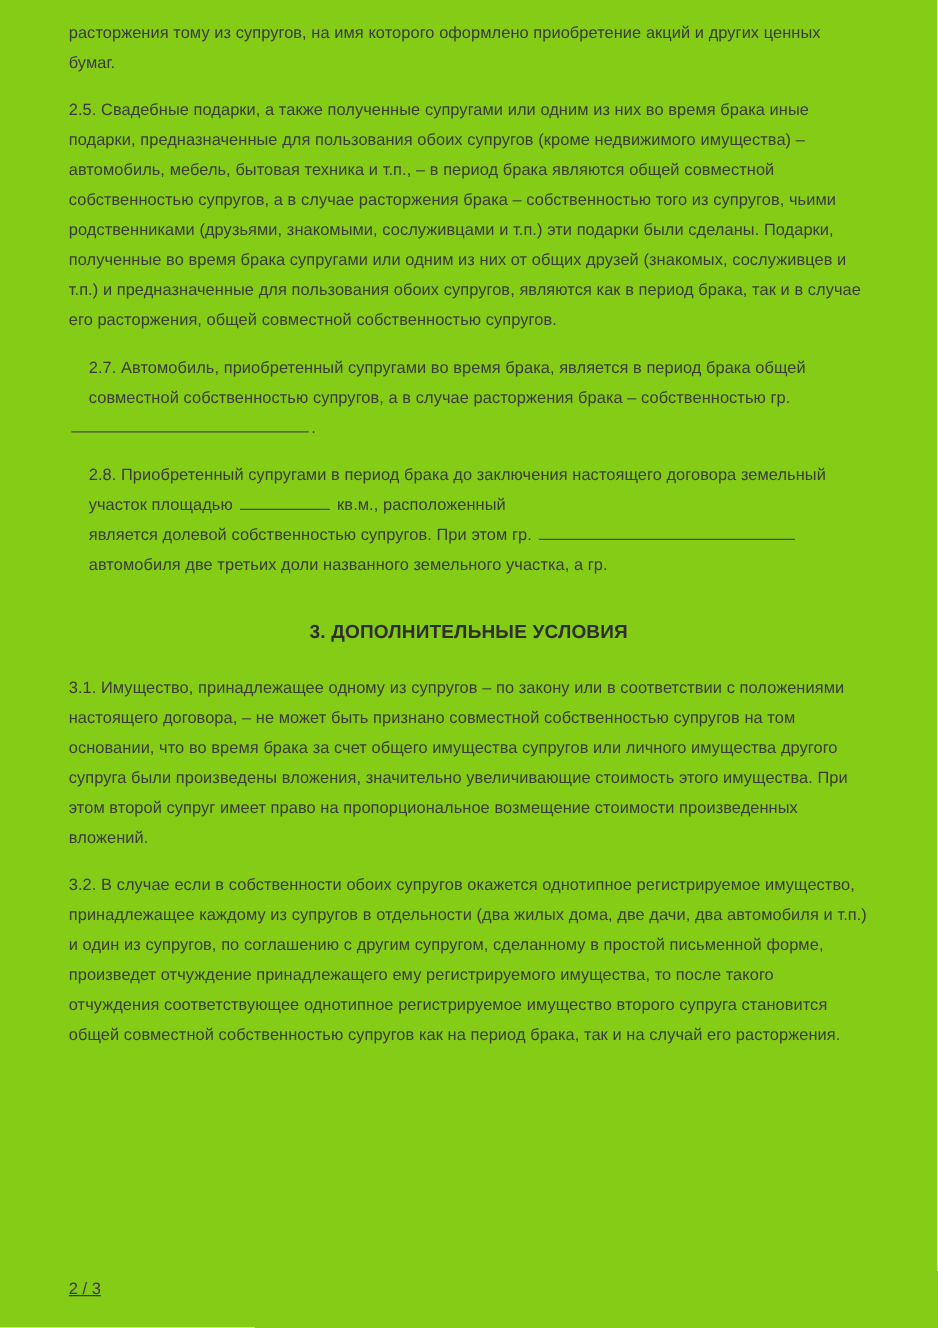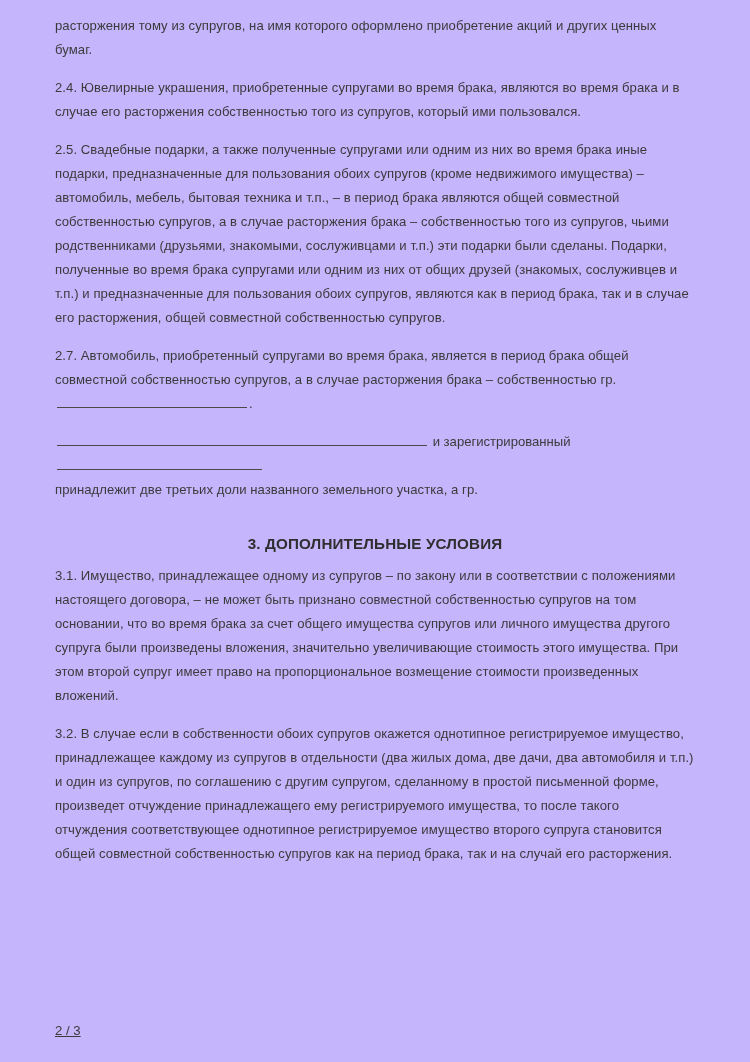--- a/index.html
+++ b/index.html
@@ -4,43 +4,44 @@
 <style>
   html, body {
     margin: 0;
     padding: 0;
     background: #ffffff;
   }
   .page {
     position: relative;
     width: 750px;
     height: 1062px;
-    background: #c4b5fd;
+    background: #84cc16;
     box-sizing: border-box;
     padding: 14px 55px 0 55px;
     font-family: "Liberation Sans", "DejaVu Sans", sans-serif;
     color: #3b3b3b;
     overflow: hidden;
   }
   .doc-body {
     width: 640px;
   }
   p.clause {
     margin: 0 0 14px 0;
     font-size: 13.1px;
     line-height: 24px;
     text-align: left;
     color: #3b3b3b;
     letter-spacing: 0.005em;
   }
   p.clause.tight {
     margin-bottom: 0;
+    margin-left: 16px;
   }
   h2.section-heading {
-    margin: 30px 0 8px 0;
+    margin: 30px 0 20px 0;
     font-size: 15.2px;
     line-height: 24px;
     font-weight: bold;
     text-align: center;
     color: #2e2e2e;
     letter-spacing: 0.01em;
   }
   .blank {
     display: inline-block;
     border-bottom: 1.4px solid #4a4a4a;
@@ -72,35 +73,34 @@
 </style>
 </head>
 <body>
 
 <div class="page">
   <div class="doc-body">
 
     <p class="clause">расторжения тому из супругов, на имя которого оформлено приобретение акций и других ценных бумаг.</p>
 
 
-    <p class="clause">2.4. Ювелирные украшения, приобретенные супругами во время брака, являются во время брака и в случае его расторжения собственностью того из супругов, который ими пользовался.</p>
 
     <p class="clause">2.5. Свадебные подарки, а также полученные супругами или одним из них во время брака иные подарки, предназначенные для пользования обоих супругов (кроме недвижимого имущества) – автомобиль, мебель, бытовая техника и т.п., – в период брака являются общей совместной собственностью супругов, а в случае расторжения брака – собственностью того из супругов, чьими родственниками (друзьями, знакомыми, сослуживцами и т.п.) эти подарки были сделаны. Подарки, полученные во время брака супругами или одним из них от общих друзей (знакомых, сослуживцев и т.п.) и предназначенные для пользования обоих супругов, являются как в период брака, так и в случае его расторжения, общей совместной собственностью супругов.</p>
 
 
     <p class="clause tight"><span>2.7. Автомобиль, приобретенный супругами во время брака, является в период брака общей совместной собственностью супругов, а в случае расторжения брака – собственностью гр.</span></p>
     <p class="rule-row" style="margin-bottom:14px;"><span class="blank blank-sm"></span><span>.</span></p>
 
-
-    <p class="rule-row"><span class="blank blank-xl"></span> <span>и зарегистрированный</span></p>
+    <p class="clause tight"><span>2.8. Приобретенный супругами в период брака до заключения настоящего договора земельный участок площадью</span> <span class="blank blank-xs"></span> <span>кв.м., расположенный</span></p>
 
 
-    <p class="clause tight"> <span class="blank blank-lg"></span></p>
 
-    <p class="clause tight"><span>принадлежит две третьих доли названного земельного участка, а гр.</span></p>
+    <p class="clause tight"><span>является долевой собственностью супругов. При этом гр.</span> <span class="blank blank-lg"></span></p>
+
+    <p class="clause tight"><span>автомобиля две третьих доли названного земельного участка, а гр.</span></p>
 
 
     <h2 class="section-heading">3. ДОПОЛНИТЕЛЬНЫЕ УСЛОВИЯ</h2>
 
     <p class="clause">3.1. Имущество, принадлежащее одному из супругов – по закону или в соответствии с положениями настоящего договора, – не может быть признано совместной собственностью супругов на том основании, что во время брака за счет общего имущества супругов или личного имущества другого супруга были произведены вложения, значительно увеличивающие стоимость этого имущества. При этом второй супруг имеет право на пропорциональное возмещение стоимости произведенных вложений.</p>
 
     <p class="clause">3.2. В случае если в собственности обоих супругов окажется однотипное регистрируемое имущество, принадлежащее каждому из супругов в отдельности (два жилых дома, две дачи, два автомобиля и т.п.) и один из супругов, по соглашению с другим супругом, сделанному в простой письменной форме, произведет отчуждение принадлежащего ему регистрируемого имущества, то после такого отчуждения соответствующее однотипное регистрируемое имущество второго супруга становится общей совместной собственностью супругов как на период брака, так и на случай его расторжения.</p>
 
   </div>
 

